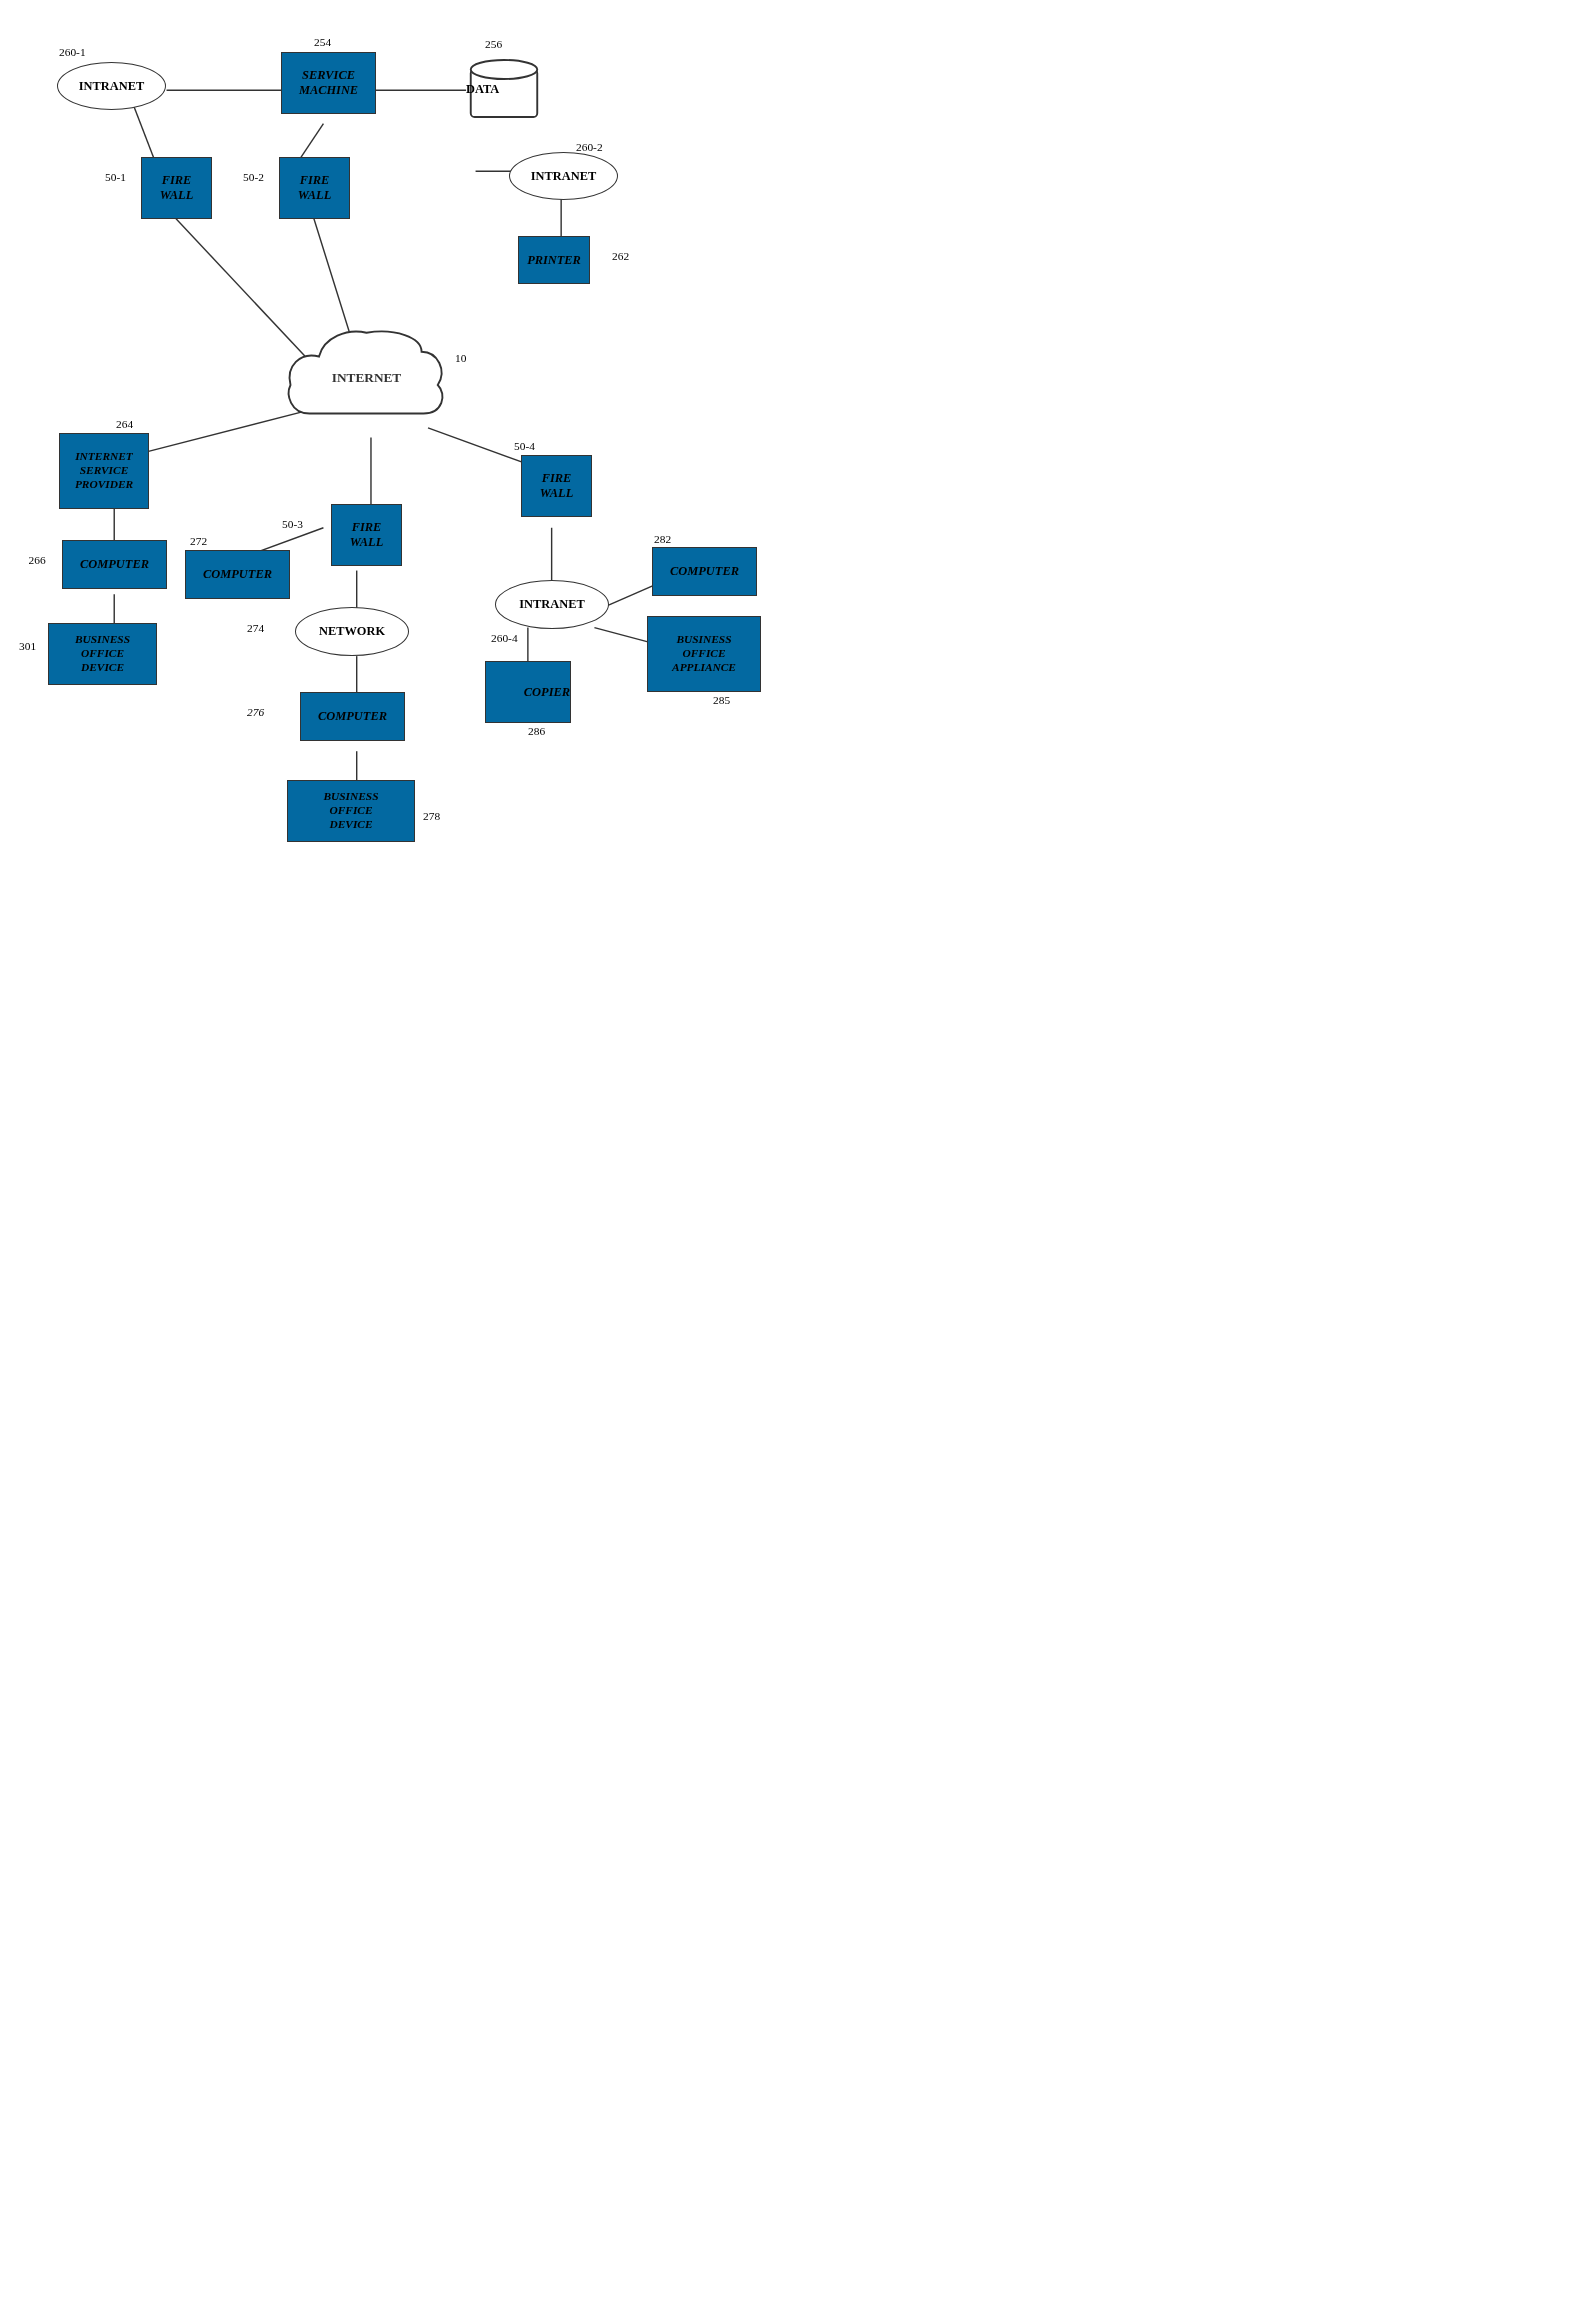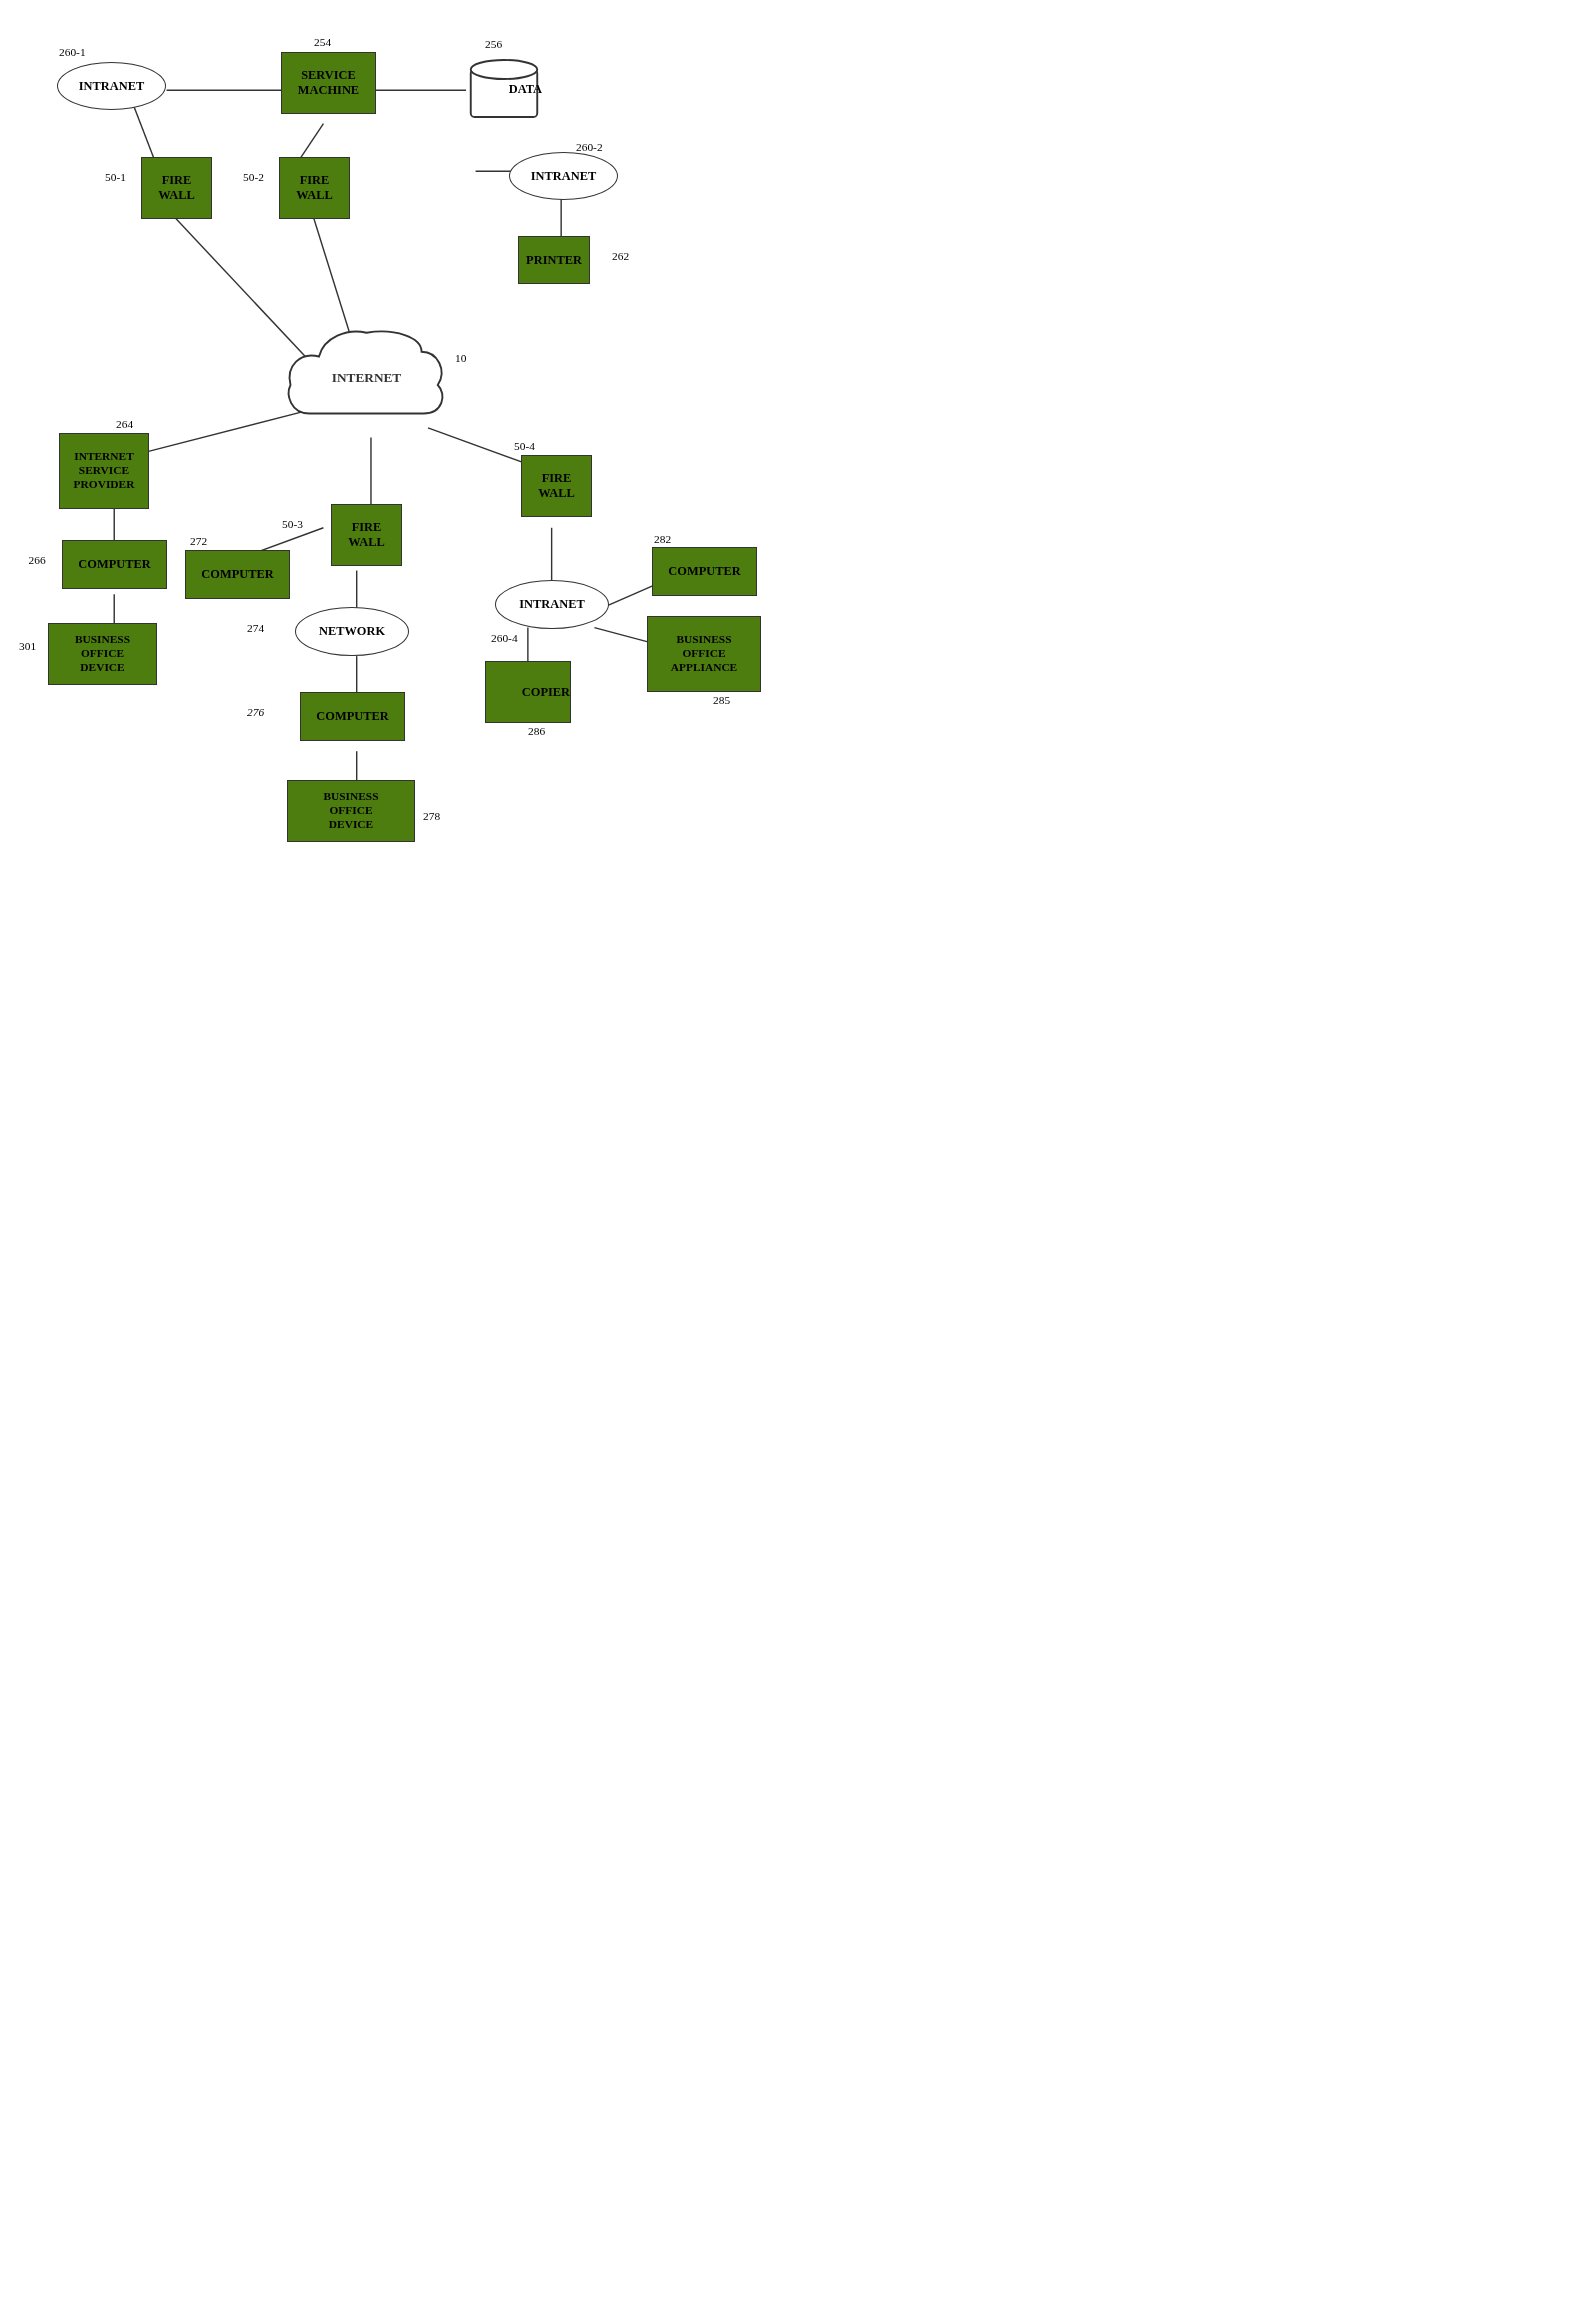--- a/index.html
+++ b/index.html
@@ -21,21 +21,22 @@
       display: flex;
       align-items: center;
       justify-content: center;
       text-align: center;
       font-size: 12.4px;
       font-weight: bold;
       line-height: 1.2;
     }
     .rect {
       border: 1.9px solid #333;
-      background: #4d7c0f;
+      background: #0369a1;
+      font-style: italic;
     }
     .oval {
       border: 1.9px solid #333;
       border-radius: 50%;
       background: #fff;
     }
     .label {
       position: absolute;
       font-size: 11.4px;
       font-weight: normal;
@@ -117,21 +118,21 @@
     <span>SERVICE<br>MACHINE</span>
   </div>
   <span class="label" style="left:314px; top:36px;">254</span>
 
   <div class="node" style="left:466px; top:55px; width:76px; height:67px;">
 
     <svg width="76" height="67" viewBox="0 0 80 70">
       <rect x="5" y="15" width="70" height="50" rx="4" ry="4" fill="white" stroke="#333" stroke-width="2"></rect>
       <ellipse cx="40" cy="15" rx="35" ry="10" fill="white" stroke="#333" stroke-width="2"></ellipse>
     </svg>
-    <span style="position:absolute; top:27px; left:0; width:76px; text-align:right; font-size:12.4px; font-weight:bold;">DATA</span>
+    <span style="position:absolute; top:27px; left:0; width:76px; text-align:left; font-size:12.4px; font-weight:bold;">DATA</span>
   </div>
   <span class="label" style="left:485px; top:38px;">256</span>
 
   <div class="node rect" style="left:141px; top:157px; width:71px; height:62px;">
     <span>FIRE<br>WALL</span>
   </div>
   <span class="label" style="left:105px; top:171px;">50-1</span>
 
   <div class="node rect" style="left:279px; top:157px; width:71px; height:62px;">
     <span>FIRE<br>WALL</span>

